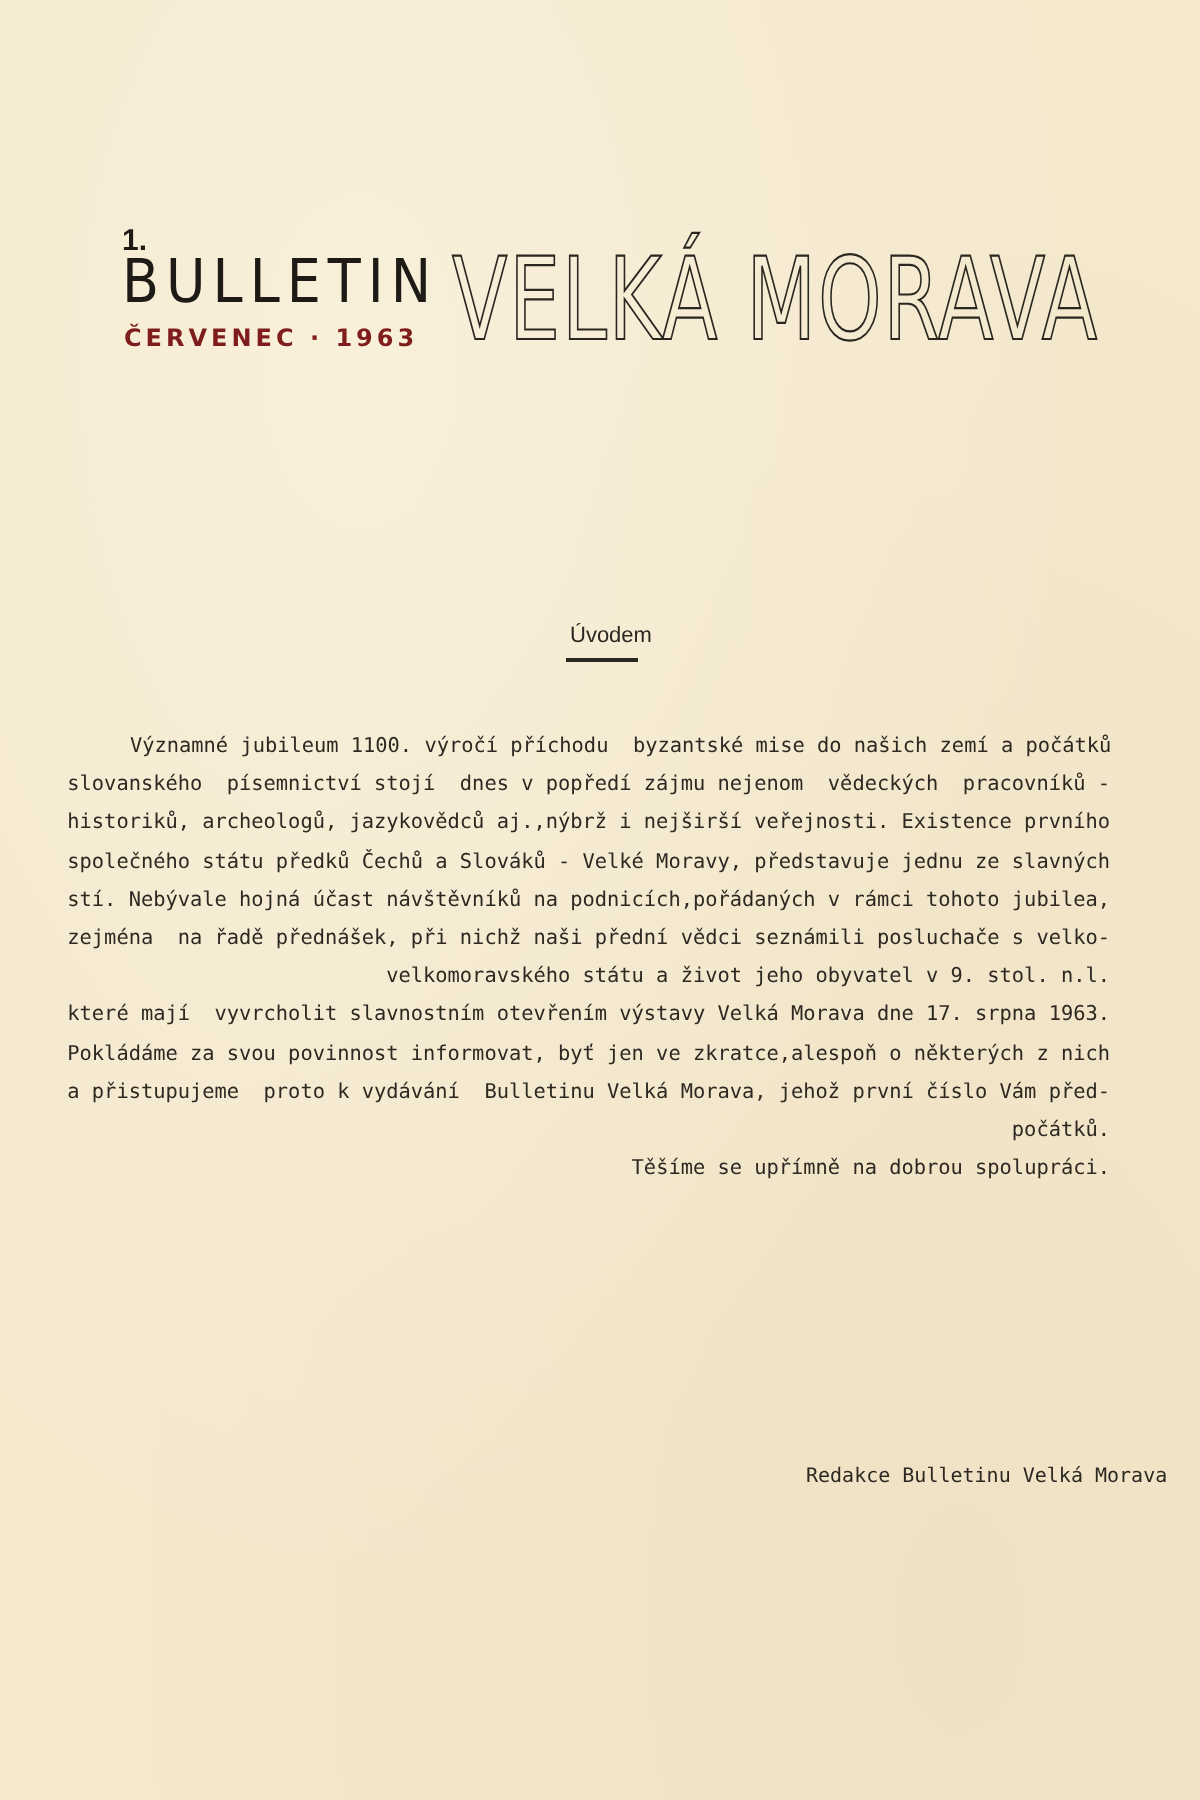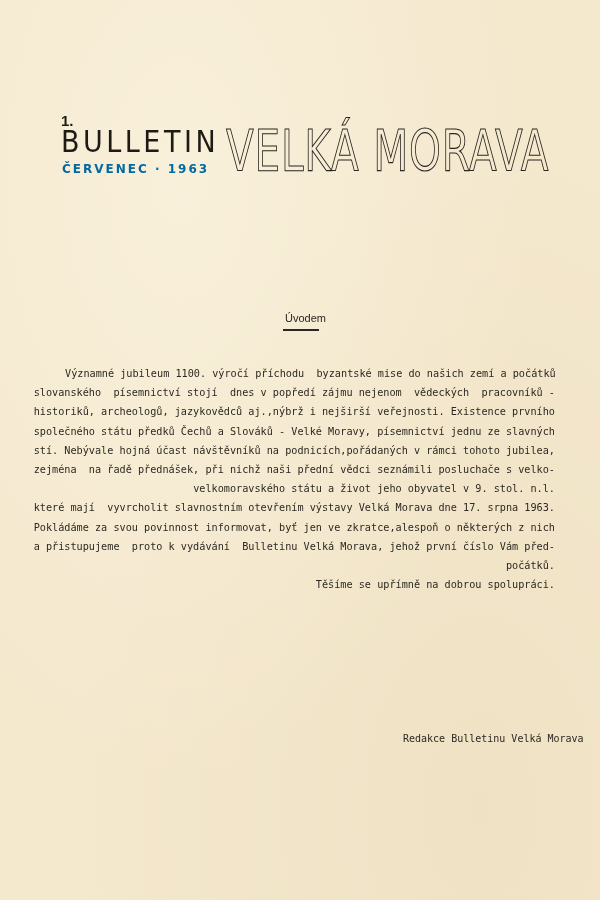--- a/index.html
+++ b/index.html
@@ -23,21 +23,21 @@
     }
     .bulletin {
       position: absolute; left: 61px; top: 124px;
       font-family: "DejaVu Sans", sans-serif; font-weight: normal;
       font-size: 27px; letter-spacing: 3.5px; color: #1e1b16;
       transform: scaleY(1.12); transform-origin: left top;
     }
     .issue-date {
       position: absolute; left: 62px; top: 162px;
       font-family: "DejaVu Sans", sans-serif; font-weight: bold;
-      font-size: 12px; letter-spacing: 2px; color: #0369a1;
+      font-size: 12px; letter-spacing: 2px; color: #7f1d1d;
     }
     .masthead {
       position: absolute; left: 226px; top: 118px;
       font-family: "DejaVu Sans", sans-serif; font-weight: normal;
       font-size: 52px; letter-spacing: 1px;
       color: transparent;
       -webkit-text-stroke: 1px #2a2620;
       transform: scaleX(0.78) scaleY(1.1); transform-origin: left top;
       white-space: nowrap;
     }
@@ -74,21 +74,21 @@
 <div class="issue-date">ČERVENEC · 1963</div>
 <div class="masthead">VELKÁ MORAVA</div>
 
 <div class="section-title">Úvodem</div>
 <div class="section-rule"></div>
 
 <div class="body-text">
   <span class="body-line indent">Významné jubileum 1100. výročí příchodu  byzantské mise do našich zemí a počátků</span>
   <span class="body-line">slovanského  písemnictví stojí  dnes v popředí zájmu nejenom  vědeckých  pracovníků -</span>
   <span class="body-line">historiků, archeologů, jazykovědců aj.,nýbrž i nejširší veřejnosti. Existence prvního</span>
-  <span class="body-line">společného státu předků Čechů a Slováků - Velké Moravy, písemnictví jednu ze slavných</span>
+  <span class="body-line">společného státu předků Čechů a Slováků - Velké Moravy, představuje jednu ze slavných</span>
   <span class="body-line">stí. Nebývale hojná účast návštěvníků na podnicích,pořádaných v rámci tohoto jubilea,</span>
   <span class="body-line">zejména  na řadě přednášek, při nichž naši přední vědci seznámili posluchače s velko-</span>
   <span class="body-line">velkomoravského státu a život jeho obyvatel v 9. stol. n.l.</span>
   <span class="body-line">které mají  vyvrcholit slavnostním otevřením výstavy Velká Morava dne 17. srpna 1963.</span>
   <span class="body-line">Pokládáme za svou povinnost informovat, byť jen ve zkratce,alespoň o některých z nich</span>
   <span class="body-line">a přistupujeme  proto k vydávání  Bulletinu Velká Morava, jehož první číslo Vám před-</span>
   <span class="body-line">počátků.</span>
   <span class="body-line indent">Těšíme se upřímně na dobrou spolupráci.</span>
 </div>
 

